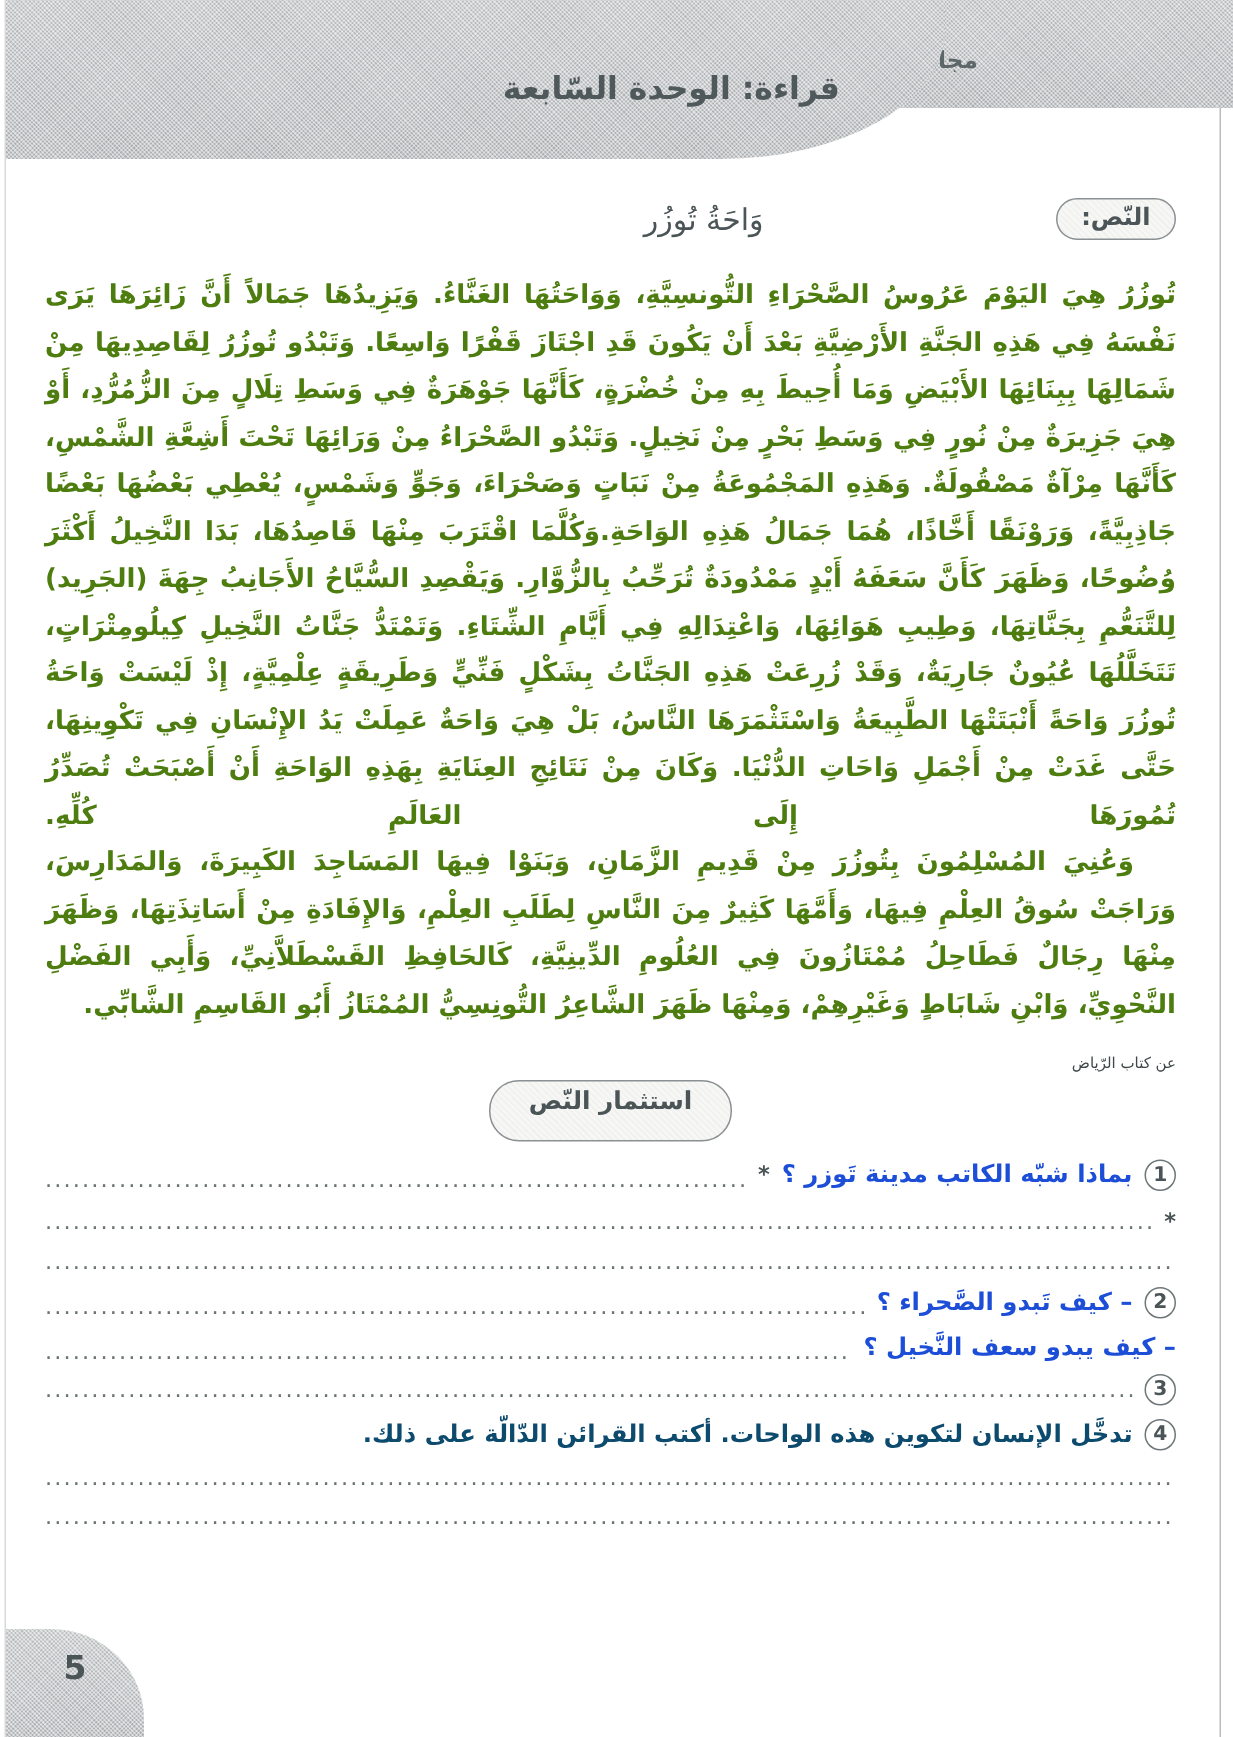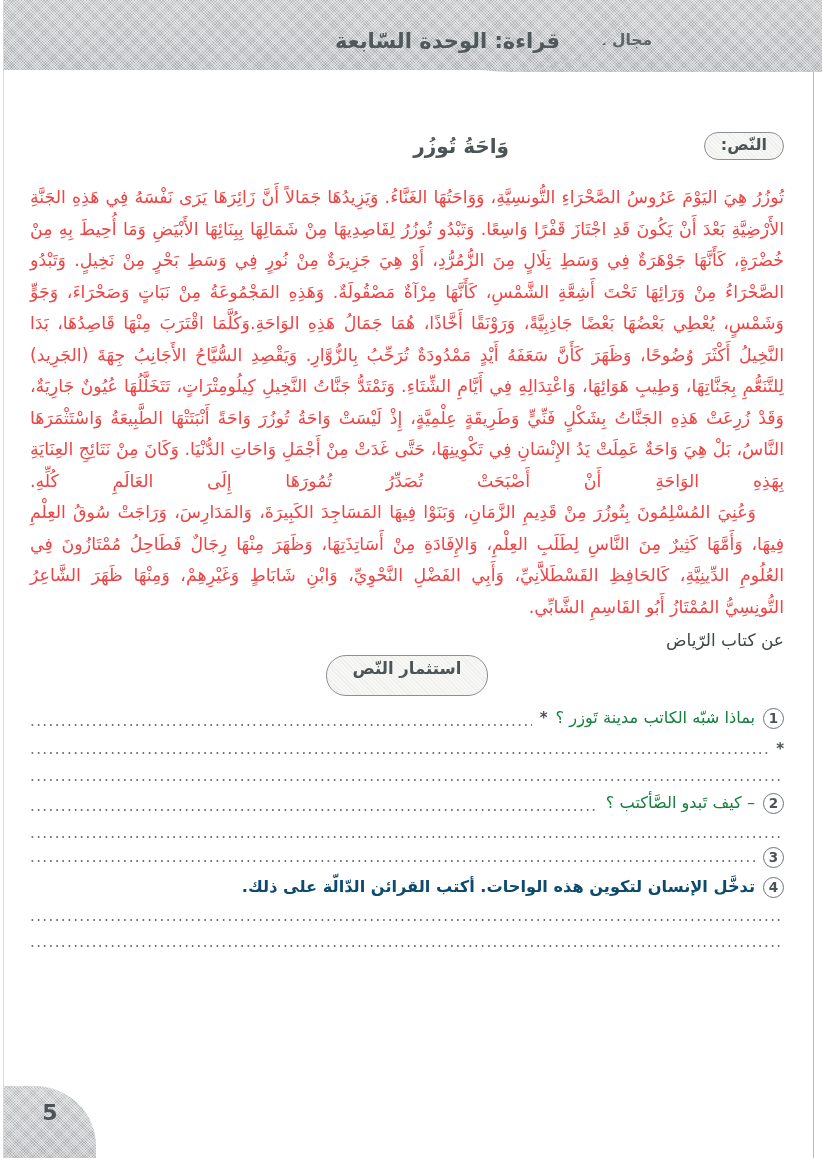--- a/index.html
+++ b/index.html
@@ -79,21 +79,21 @@
     margin-right: 130px;
     margin-top: 14px;
     white-space: nowrap;
   }
 
   
   .banner-lesson {
     top: 0;
     right: 192px;
     left: 4px;
-    height: 70px;
+    height: 106px;
     border-bottom-left-radius: 0;
     border-bottom-right-radius: 150px 86px;
     justify-content: flex-start;
     padding-right: 70px;
   }
   .banner-lesson .banner-text {
     font-size: 21px;
     font-weight: bold;
     color: #4f585a;
     white-space: nowrap;
@@ -133,50 +133,50 @@
     position: absolute;
     top: 2px;
     right: 0;
   }
 
   .doc-title {
     position: absolute;
     top: 4px;
     right: 275px;
     font-size: 20px;
-    font-weight: bold;
+    font-weight: normal;
     color: #4b5456;
     white-space: nowrap;
   }
 
   .passage {
     margin-top: 8px;
     font-size: 17.4px;
     line-height: 31.5px;
-    color: #ef4444;
+    color: #4d7c0f;
     text-align: justify;
     text-align-last: justify;
-    font-weight: normal;
+    font-weight: bold;
     direction: rtl;
   }
   .passage p {
     margin: 0 0 0 0;
     text-align: justify;
     text-align-last: justify;
   }
   .passage p.last-free {
     text-align-last: right;
   }
   .passage p.indented {
     text-indent: 28px;
   }
 
   .source {
-    margin-top: 7px;
-    font-size: 17px;
+    margin-top: 18px;
+    font-size: 10px;
     font-weight: normal;
     color: #3f4749;
     text-align: right;
     direction: rtl;
   }
 
   .pill-row {
     margin-top: 5px;
     text-align: center;
   }
@@ -212,22 +212,22 @@
     align-items: center;
     justify-content: center;
     line-height: 1;
     box-sizing: border-box;
     align-self: center;
   }
 
   .q-text {
     flex: 0 0 auto;
     font-size: 16.2px;
-    font-weight: normal;
-    color: #15803d;
+    font-weight: bold;
+    color: #1d4ed8;
     white-space: nowrap;
   }
 
   .dots {
     flex: 1 1 auto;
     overflow: hidden;
     white-space: nowrap;
     color: #6a7274;
     font-size: 15px;
     letter-spacing: 1.4px;
@@ -342,25 +342,26 @@
       <div class="answer-row">
         <span class="star">*</span>
         <span class="dots-full">........................................................................................................................................................</span>
       </div>
       <div class="answer-row">
         <span class="dots-full">........................................................................................................................................................</span>
       </div>
 
       <div class="q-line">
         <span class="q-num">2</span>
-        <span class="q-text">– كيف تَبدو الصَّأكتب ؟</span>
+        <span class="q-text">– كيف تَبدو الصَّحراء ؟</span>
         <span class="dots">........................................................................................................................................................</span>
       </div>
 
       <div class="q-line">
+        <span class="q-text">– كيف يبدو سعف النَّخيل ؟</span>
         <span class="dots">........................................................................................................................................................</span>
       </div>
 
       <div class="q-line">
         <span class="q-num">3</span>
         <span class="dots">........................................................................................................................................................</span>
       </div>
 
       <div class="q-line">
         <span class="q-num">4</span>

